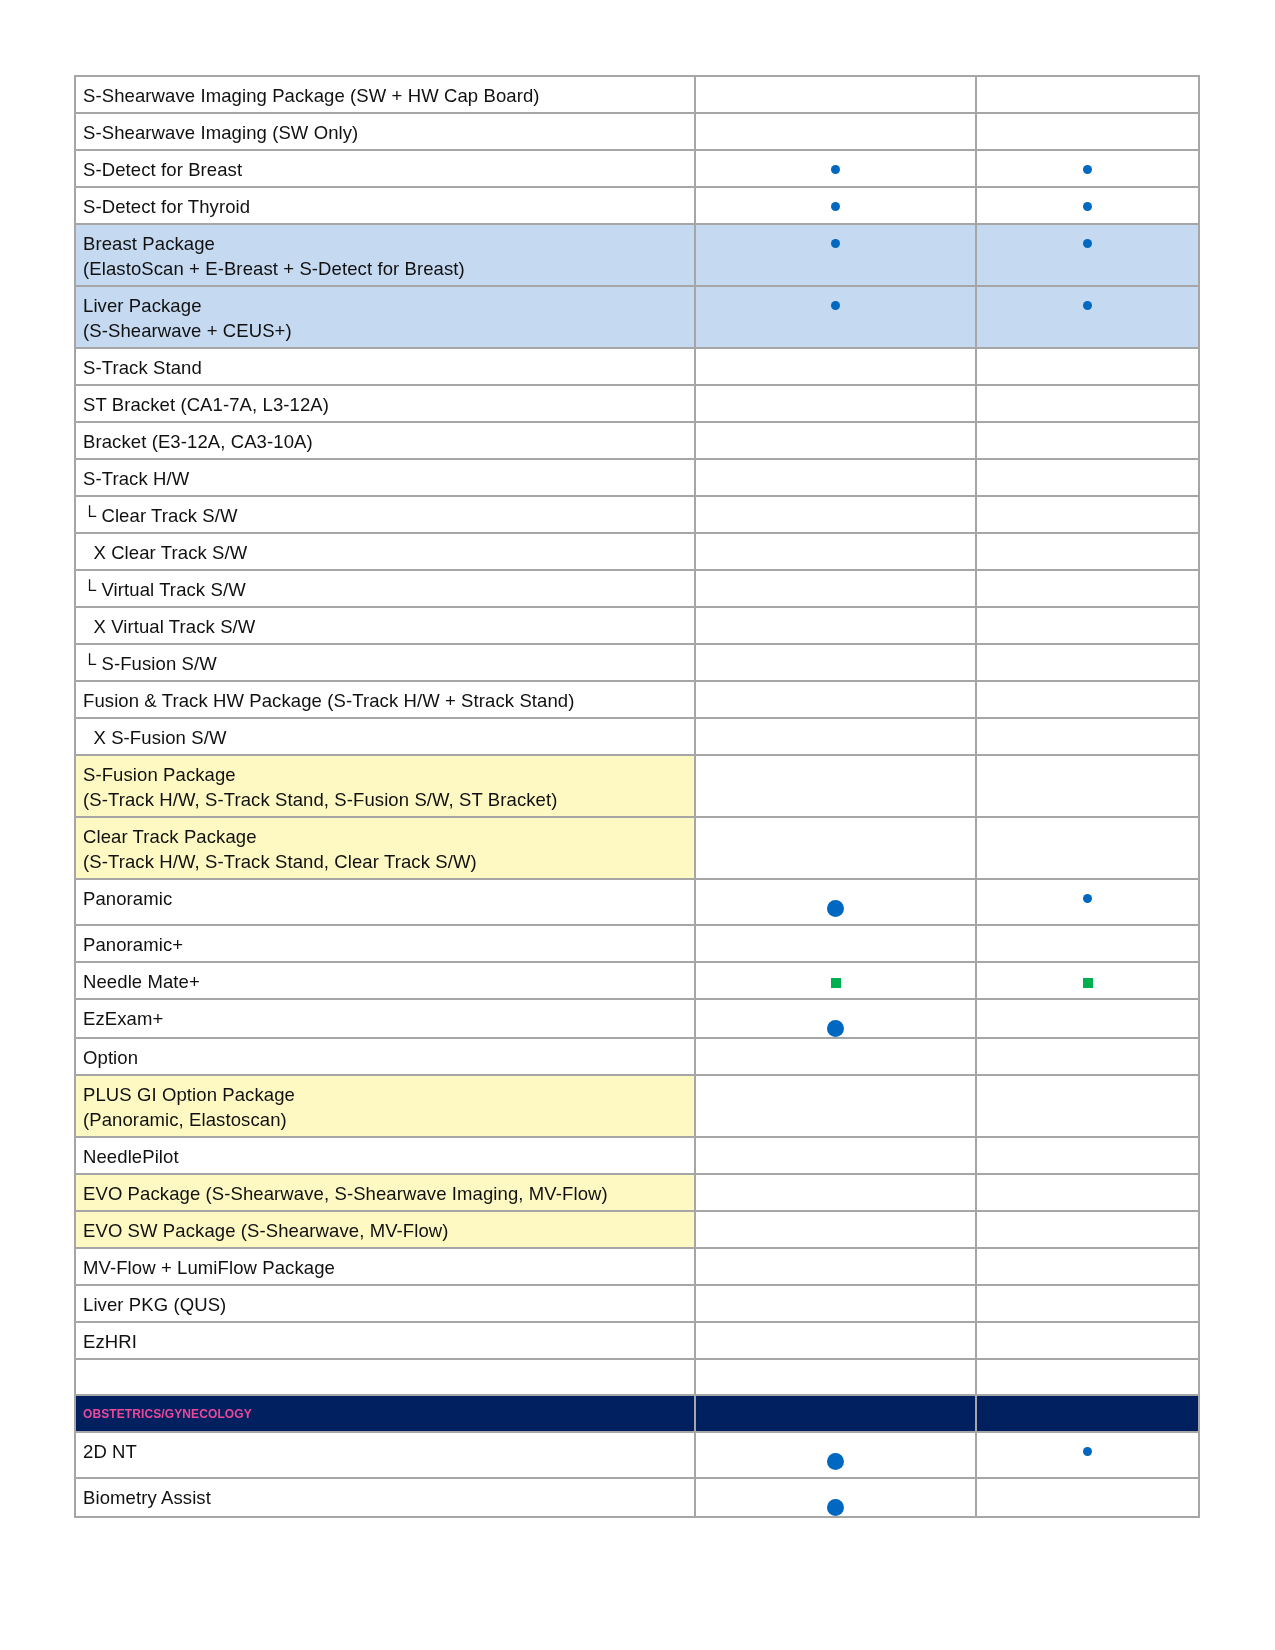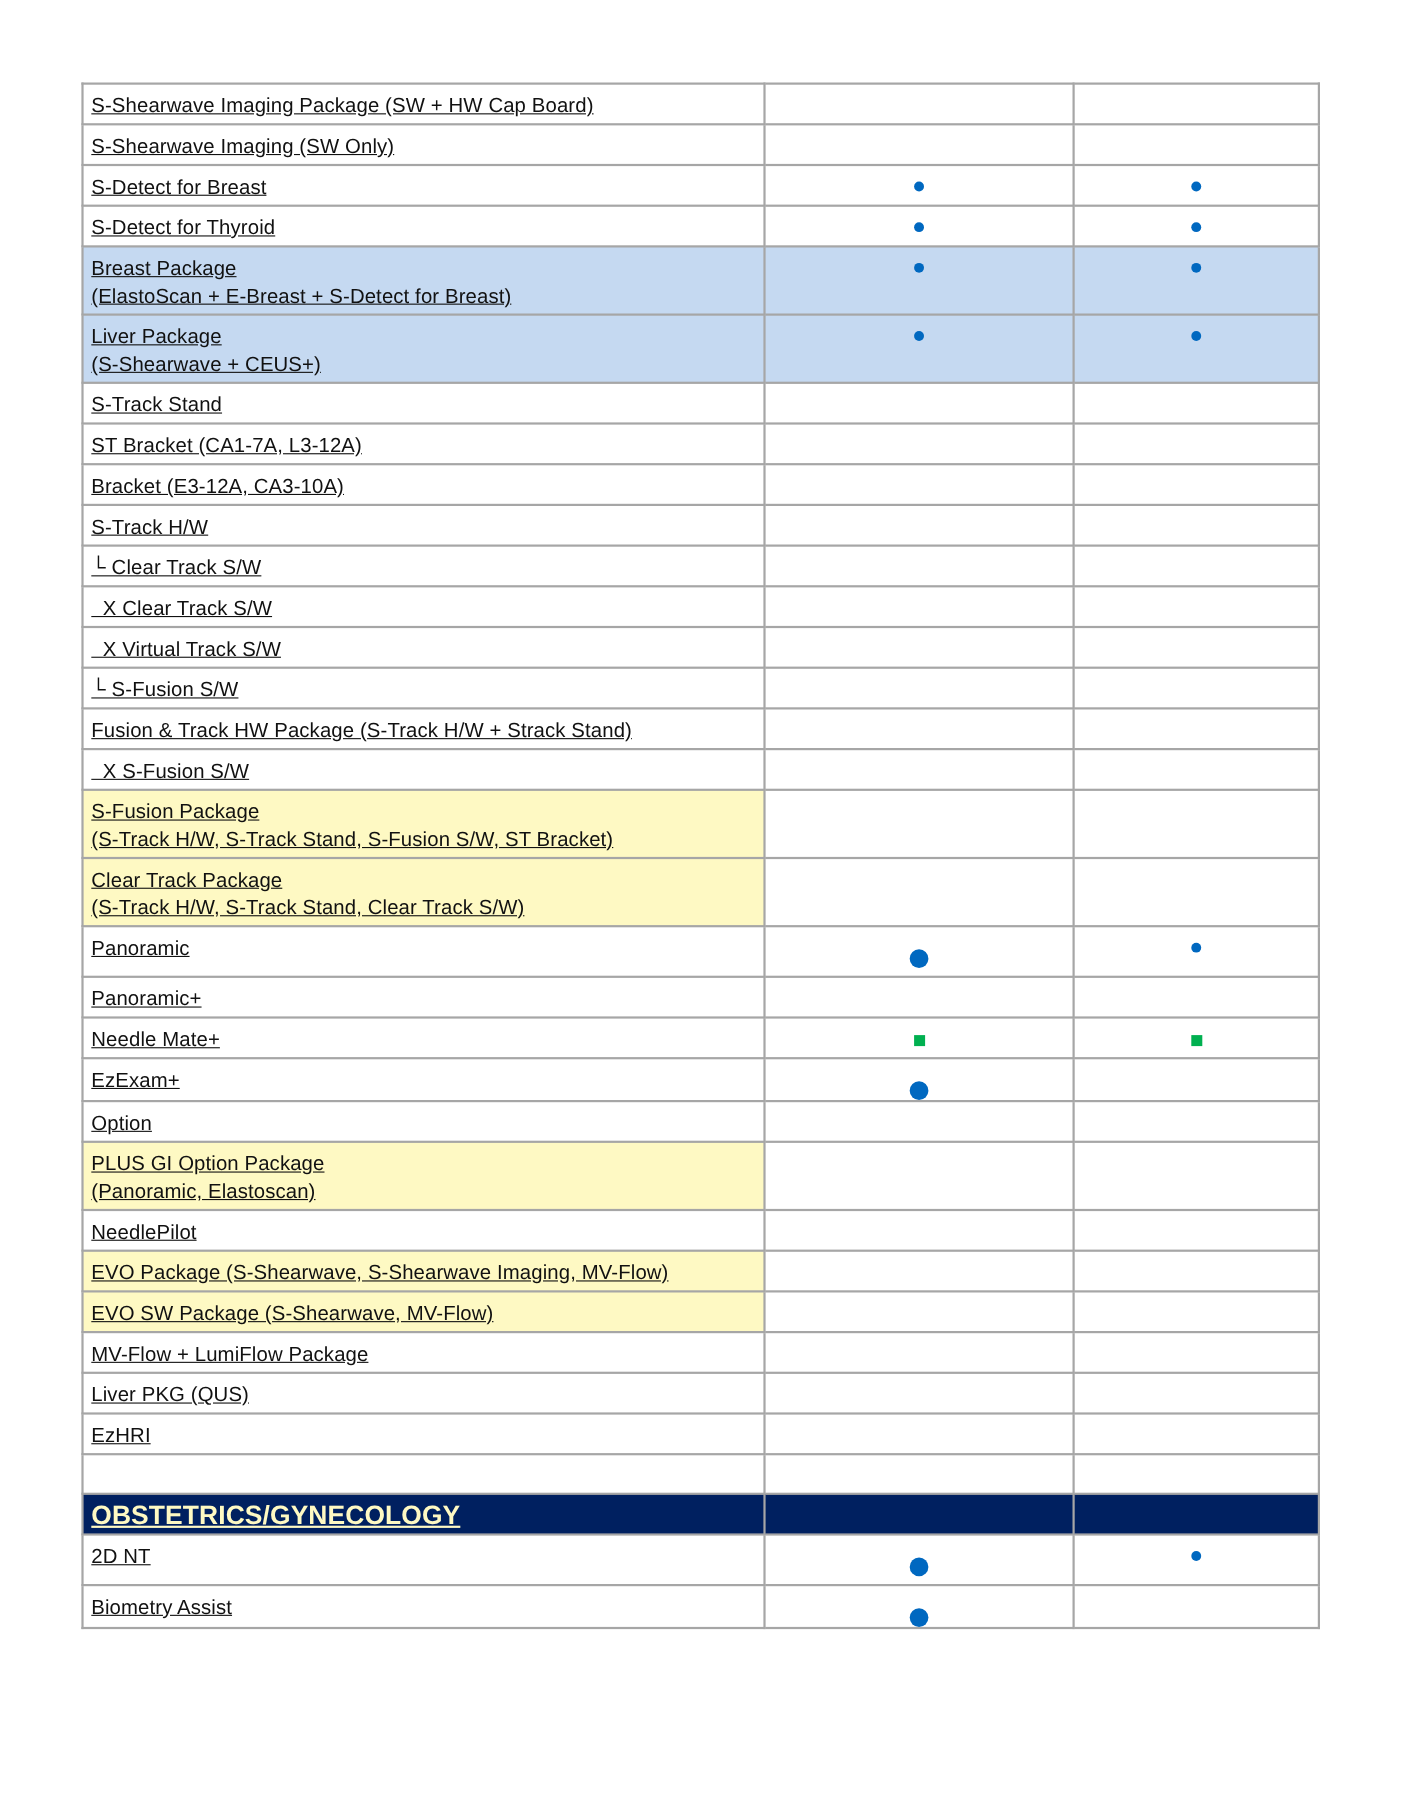--- a/index.html
+++ b/index.html
@@ -5,28 +5,28 @@
   html, body { margin: 0; padding: 0; background: #ffffff; }
   body { width: 1275px; height: 1650px; position: relative; overflow: hidden;
          font-family: "Liberation Sans", "DejaVu Sans", sans-serif; color: #111; }
   #tbl { position: absolute; left: 74px; top: 75px; width: 1124px;
          border-collapse: collapse; table-layout: fixed; }
   #tbl td { border: 2px solid #a6a6a6; padding: 0; vertical-align: top; }
   #tbl col.c1 { width: 620px; }
   #tbl col.c2 { width: 281px; }
   #tbl col.c3 { width: 223px; }
   .lbl { font-size: 18.5px; line-height: 25px; padding: 6px 7px 4px 7px;
-         white-space: pre; letter-spacing: 0.1px; text-decoration: underline; }
+         white-space: pre; letter-spacing: 0.1px; }
   tr.h36 td { height: 34px; }
   tr.h61 td { height: 59px; }
   tr.h46 td { height: 44px; }
   tr.shade td.c-label { background: #fef9c3; }
   tr.shade.full td { background: #c5d9f1; }
   tr.section td { background: #002060; height: 34px; }
-  tr.section .lbl { color: #fef9c3; font-weight: bold; font-size: 24px; }
+  tr.section .lbl { color: #ec4899; font-weight: bold; font-size: 12px; }
   .mk { display: flex; justify-content: center; padding-top: 14px; }
   .mk.big { padding-top: 20px; }
   .dot-sm { width: 9px; height: 9px; border-radius: 50%; background: #0068c0; display: block; }
   .dot-lg { width: 17px; height: 17px; border-radius: 50%; background: #0068c0; display: block; }
   .sq-g  { width: 10px; height: 10px; background: #00b050; display: block; margin-top: 1px; }
 </style>
 </head>
 <body>
 
 <table id="tbl">
@@ -149,20 +149,27 @@
       </tr>
       <tr class="h36">
         <td class="c-label">
           <div class="lbl">  X Clear Track S/W</div>
         </td>
         <td></td>
         <td></td>
       </tr>
       <tr class="h36">
         <td class="c-label">
+          <div class="lbl">└ Virtual Track S/W</div>
+        </td>
+        <td></td>
+        <td></td>
+      </tr>
+      <tr class="h36">
+        <td class="c-label">
           <div class="lbl">  X Virtual Track S/W</div>
         </td>
         <td></td>
         <td></td>
       </tr>
       <tr class="h36">
         <td class="c-label">
           <div class="lbl">└ S-Fusion S/W</div>
         </td>
         <td></td>

